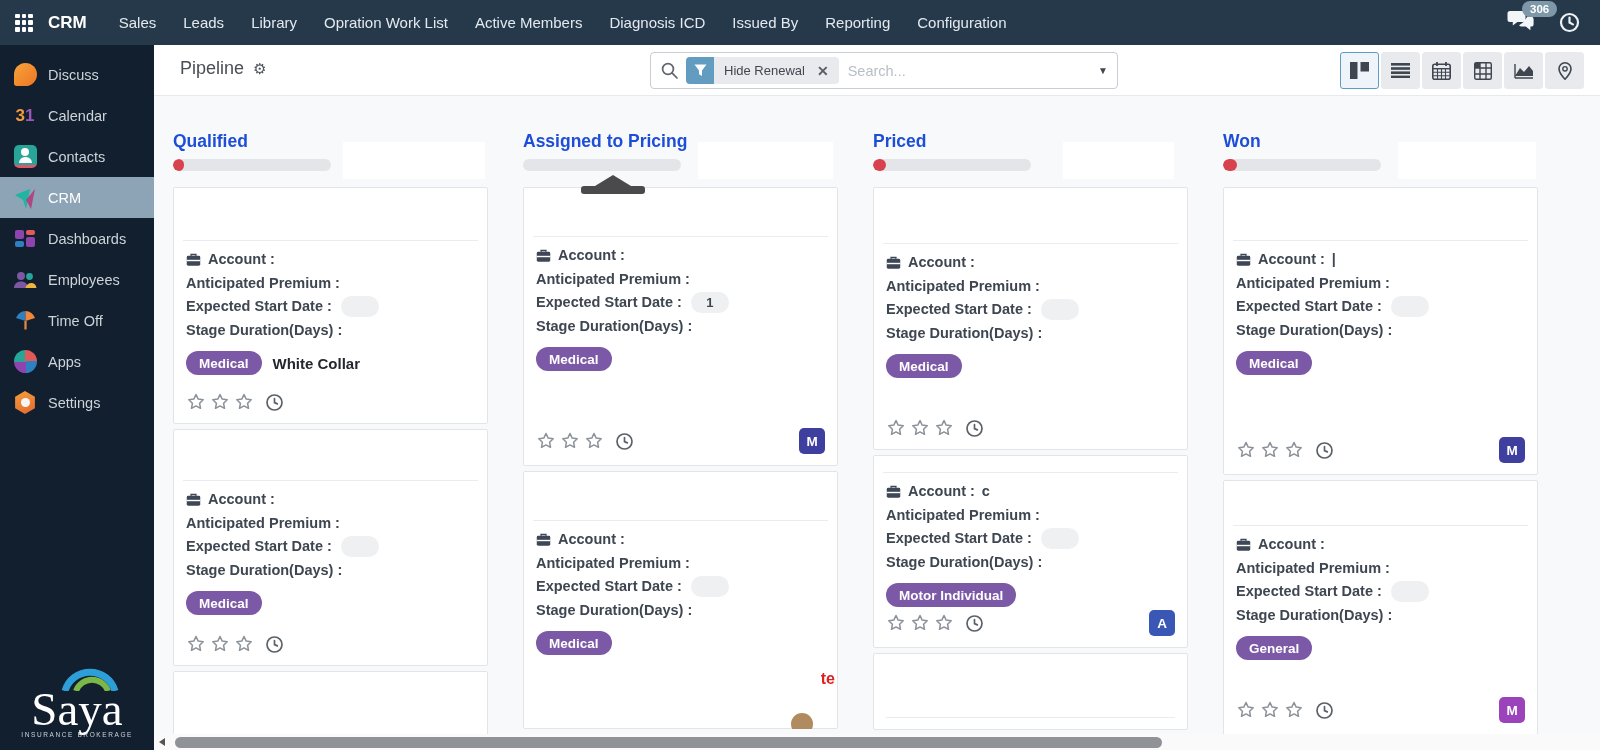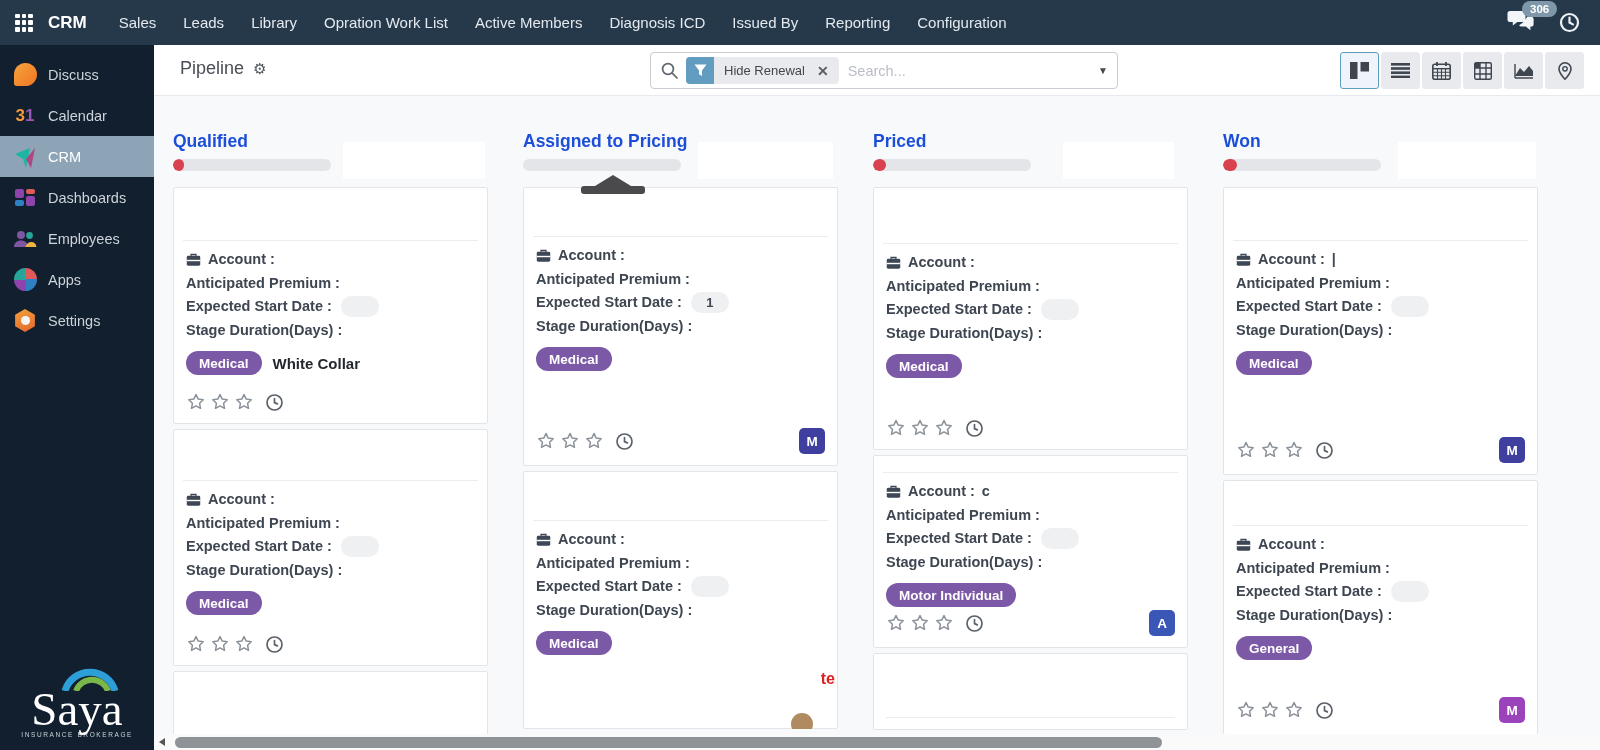--- a/index.html
+++ b/index.html
@@ -156,20 +156,29 @@
             <span style="display:block;width:23px;height:23px;background:linear-gradient(135deg,#f7a43b,#ee7524);border-radius:50% 50% 50% 12%"></span>
           </span>
           <span>Discuss</span>
         </div>
         <div class="side-item">
           <span class="side-icon">
             <span style="font-weight:700;font-size:17px;line-height:1"><span style="color:#f49a3a">3</span><span style="color:#9b59b6">1</span></span>
           </span>
           <span>Calendar</span>
         </div>
+        <div class="side-item">
+          <span class="side-icon">
+            <span style="display:block;width:23px;height:23px;background:#27a598;border-radius:5px;border-bottom:3px solid #e0556a;padding-top:3px">
+              <span style="width:8px;height:8px;background:#fdfdfd;border-radius:50%;display:block;margin:0 auto"></span>
+              <span style="width:13px;height:6px;background:#fdfdfd;border-radius:6px 6px 0 0;display:block;margin:1px auto 0"></span>
+            </span>
+          </span>
+          <span>Contacts</span>
+        </div>
         <div class="side-item active">
           <span class="side-icon">
             <svg width="24" height="22" viewBox="0 0 24 22">
               <path d="M2 8l8 5 3 9 4-20z" fill="#1fb5a3"></path>
               <path d="M13 13l9-11-4 20z" fill="#b0407e" opacity=".92"></path>
             </svg>
           </span>
           <span>CRM</span>
         </div>
         <div class="side-item">
@@ -186,20 +195,30 @@
         <div class="side-item">
           <span class="side-icon">
             <svg width="24" height="20" viewBox="0 0 24 20">
               <circle cx="8" cy="6" r="4" fill="#7e57a2"></circle>
               <circle cx="16.5" cy="6.5" r="3.4" fill="#27a598"></circle>
               <path d="M1 18c0-4 3-6.5 7-6.5s7 2.5 7 6.5z" fill="#7e57a2"></path>
               <path d="M12.5 18c.5-3 3-5 6-5 2.5 0 4.5 1.6 5 5z" fill="#f0b53c"></path>
             </svg>
           </span>
           <span>Employees</span>
+        </div>
+        <div class="side-item">
+          <span class="side-icon">
+            <svg width="23" height="21" viewBox="0 0 23 21">
+              <path d="M11.5 11L2 8A11 11 0 0111.5 1z" fill="#2f80c3"></path>
+              <path d="M11.5 11l9.5-3a11 11 0 00-9.5-7z" fill="#f0883c"></path>
+              <path d="M11.5 11v8.5" stroke="#f0883c" stroke-width="2.2" fill="none"></path>
+            </svg>
+          </span>
+          <span>Time Off</span>
         </div>
         <div class="side-item">
           <span class="side-icon">
             <span style="display:block;width:23px;height:23px;border-radius:50%;background:conic-gradient(#e05a5a 0 90deg,#2f80c3 90deg 180deg,#8e44ad 180deg 270deg,#27a598 270deg 360deg)"></span>
           </span>
           <span>Apps</span>
         </div>
         <div class="side-item">
           <span class="side-icon">
             <span style="display:flex;align-items:center;justify-content:center;width:23px;height:23px;background:linear-gradient(160deg,#f2a13c,#e4652f);clip-path:polygon(50% 0,93% 25%,93% 75%,50% 100%,7% 75%,7% 25%)">

